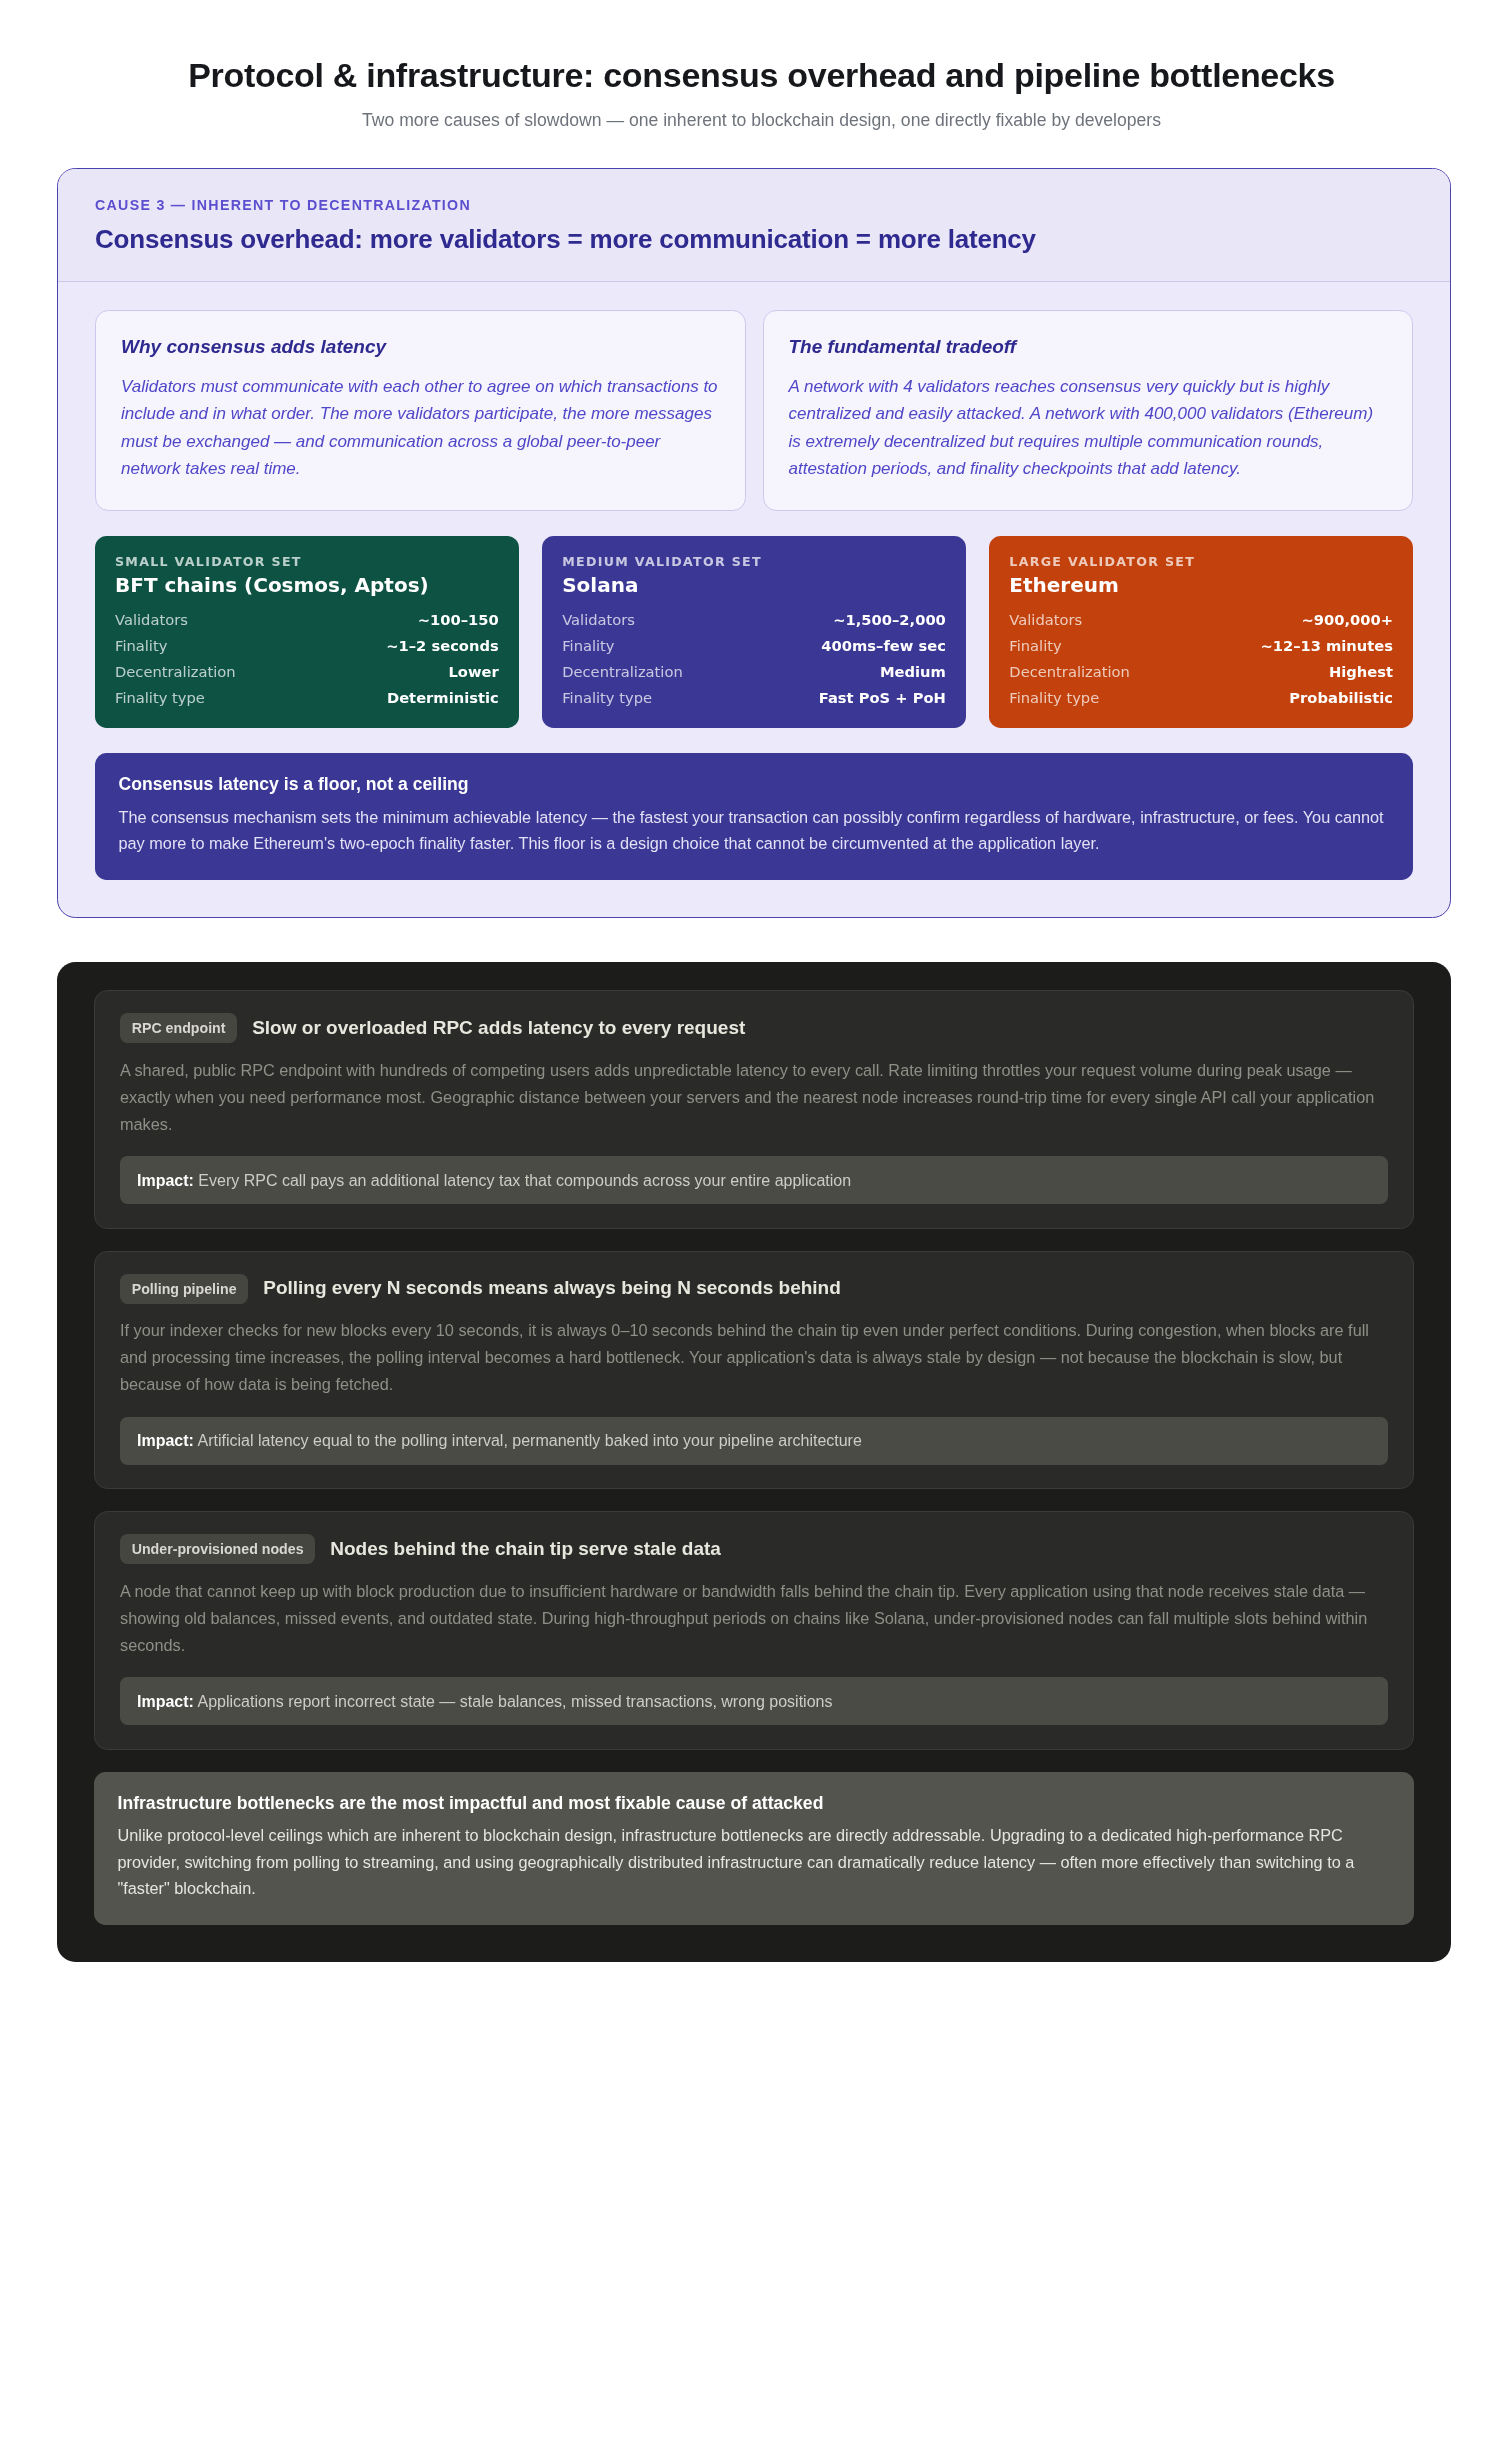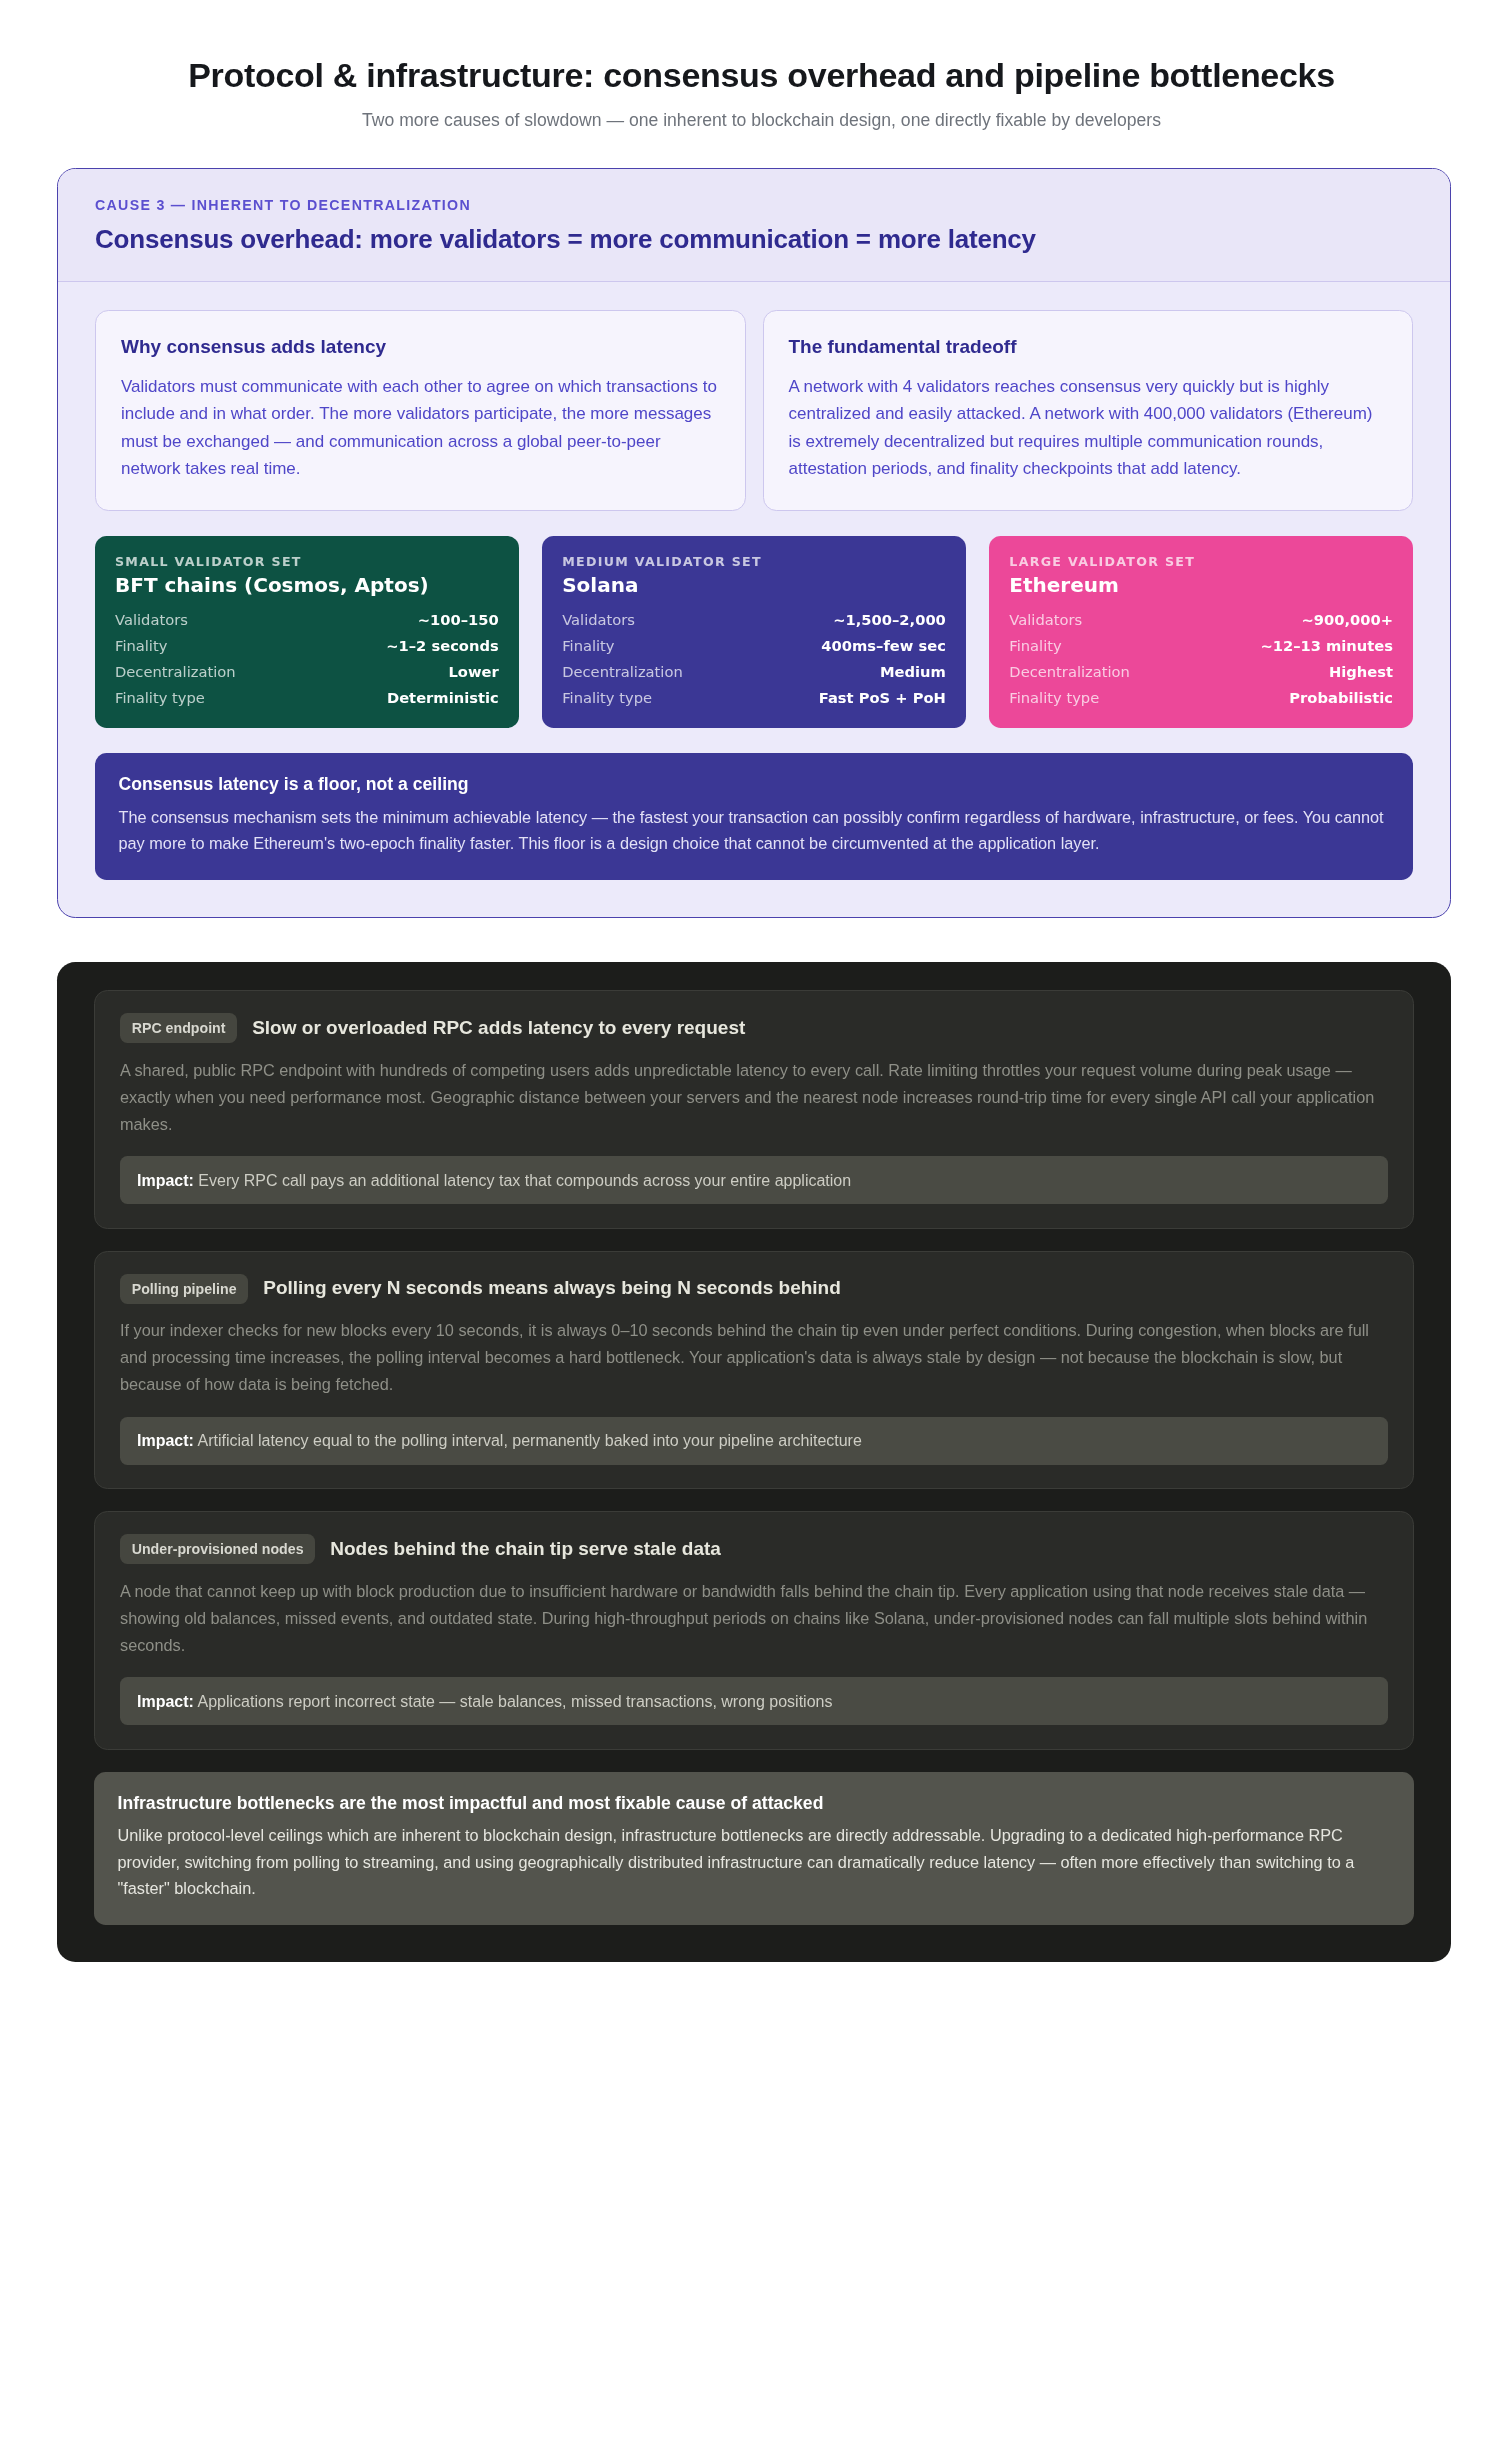--- a/index.html
+++ b/index.html
@@ -58,21 +58,21 @@
     margin-top: 10px;
     font-size: 26px;
     font-weight: bold;
     color: #2f2a8f;
     line-height: 1.25;
     letter-spacing: -0.2px;
   }
   .panel-light-body { padding: 28.5px 37px 37px 37px; }
 
   
-  .explain-row { display: flex; gap: 17px; }
+  .explain-row { display: flex; gap: 17px; font-style: italic; }
   .explain-card {
     flex: 1 1 0;
     background: #f6f4fd;
     border: 1.7px solid #cdc7ee;
     border-radius: 13.4px;
     padding: 23.5px 25px 27px 25px;
   }
   .explain-h {
     font-size: 19px;
     font-weight: bold;
@@ -90,21 +90,21 @@
   .vset-row { display: flex; gap: 23.5px; margin-top: 25px; }
   .vset-card {
     flex: 1 1 0;
     border-radius: 11.7px;
     padding: 18.4px 20px 18.4px 20px;
     font-family: "DejaVu Sans", sans-serif;
     color: #ffffff;
   }
   .vset-card.green  { background: #0d5243; }
   .vset-card.purple { background: #3b3795; }
-  .vset-card.rust   { background: #ec4899; }
+  .vset-card.rust   { background: #c2410c; }
 
   .vset-eyebrow {
     font-size: 12.6px;
     font-weight: bold;
     letter-spacing: 1.3px;
     text-transform: uppercase;
     opacity: 0.72;
     margin-bottom: 3.4px;
   }
   .vset-name {

